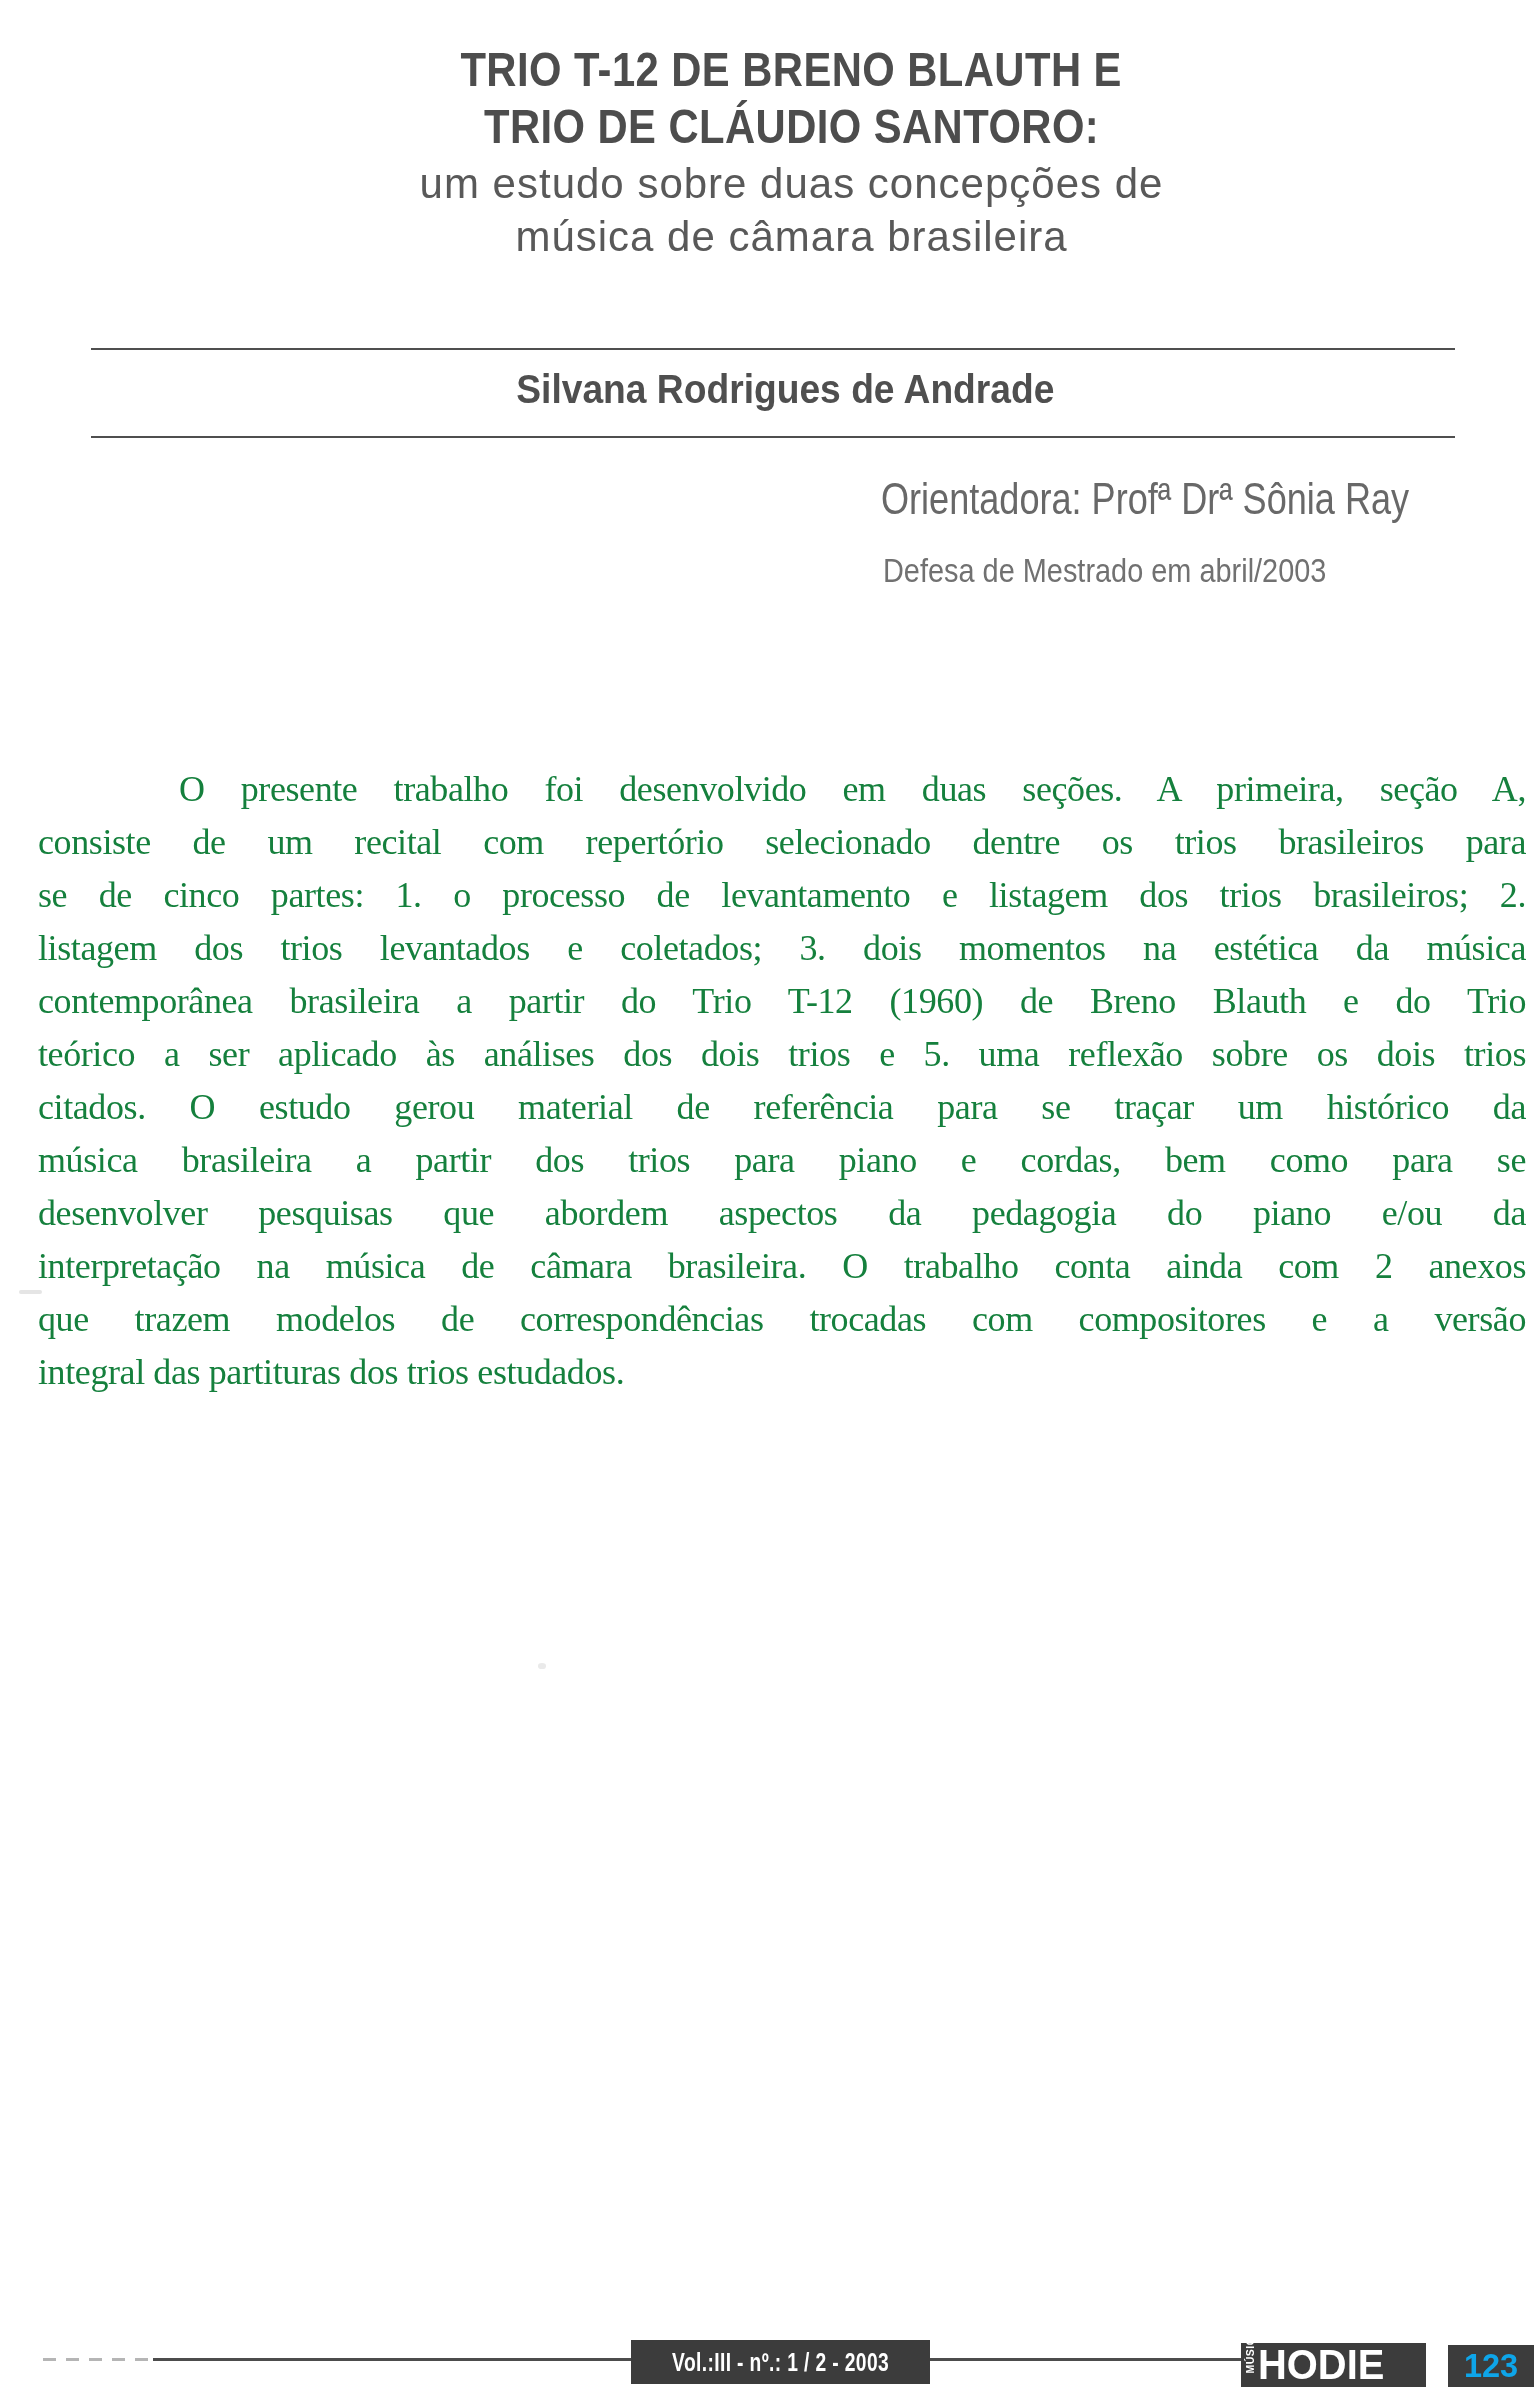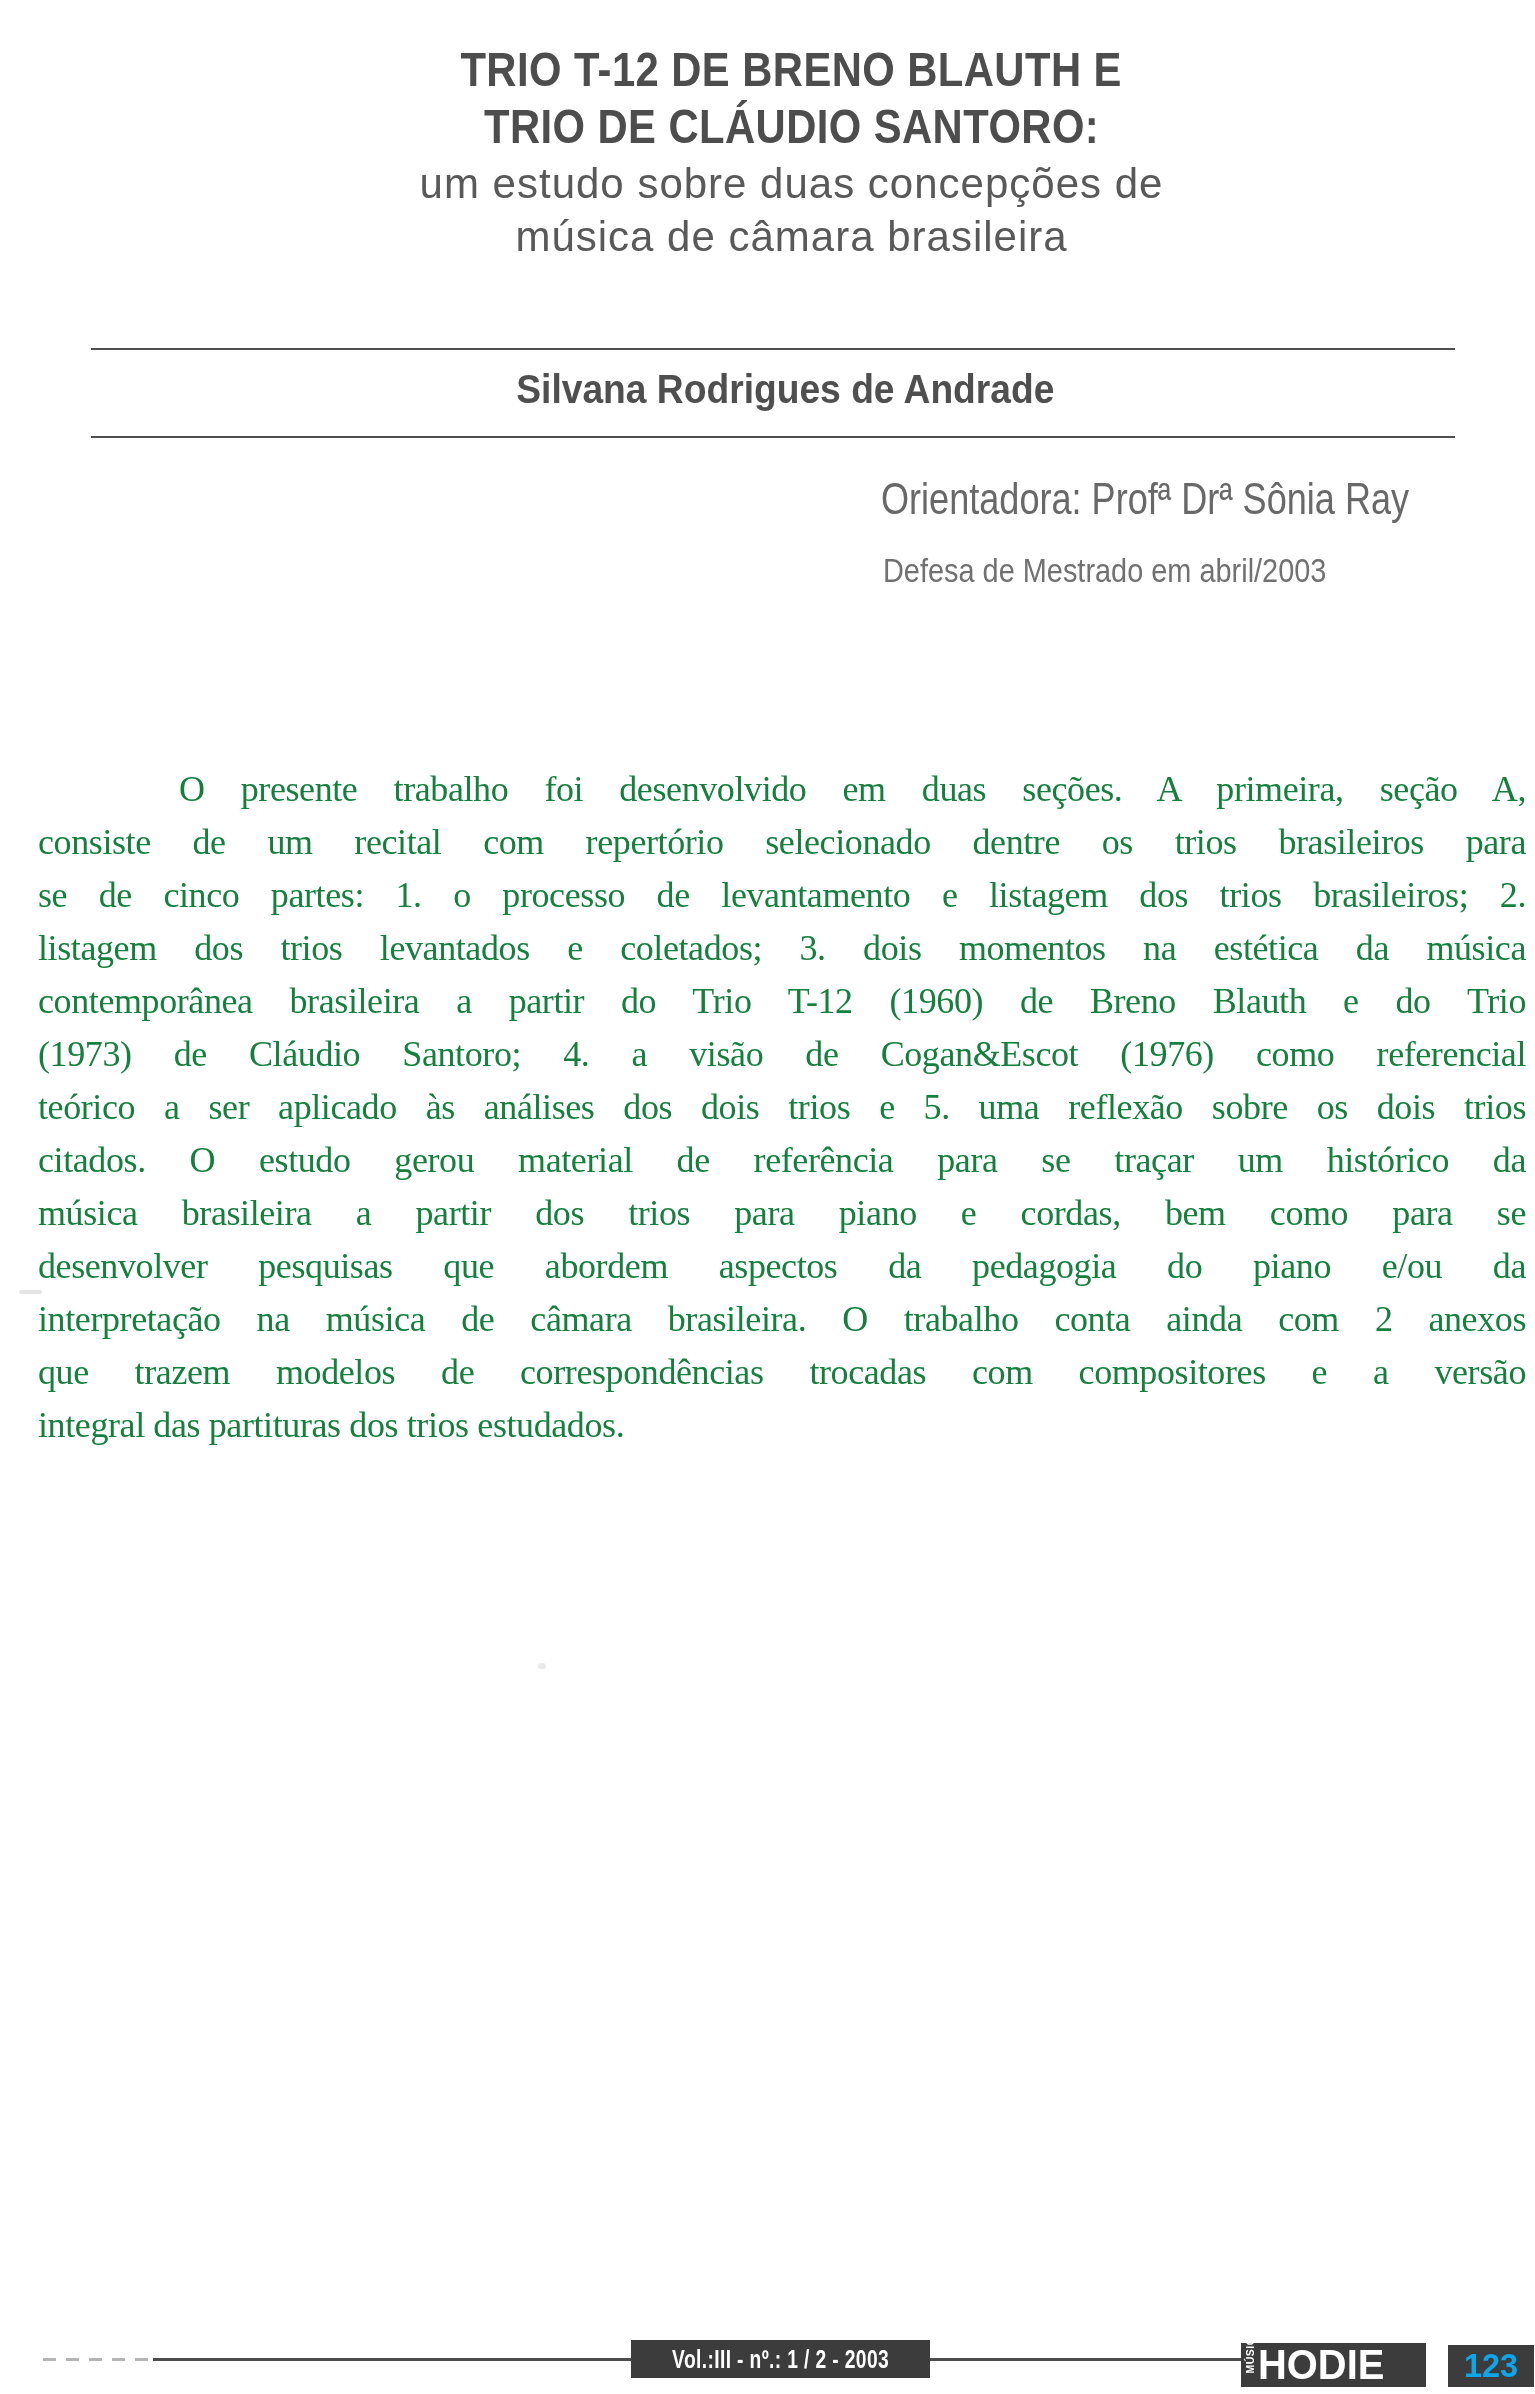--- a/index.html
+++ b/index.html
@@ -52,21 +52,21 @@
   .artifact{position:absolute;background:#cfcfcf;}
   .artifact.dash{left:19px;top:1290px;width:23px;height:3.8px;border-radius:1.9px;opacity:.55;}
   .artifact.dot{left:538px;top:1663px;width:7.6px;height:5.7px;border-radius:50%;background:#dcdcdc;opacity:.6;}
   
   .footer-dashes{
     position:absolute;left:43px;top:2358px;width:110px;height:2.9px;
     background:repeating-linear-gradient(90deg,#b5b5b5 0 13.4px,transparent 13.4px 23px);
   }
   .footer-line{position:absolute;left:153px;top:2358px;width:1090px;height:2.9px;background:#4c4c4c;}
   .vol-box{
-    position:absolute;left:631px;top:2340px;width:299px;height:38px;
+    position:absolute;left:631px;top:2340px;width:299px;height:44px;
     background:#3c3c3c;display:flex;align-items:center;justify-content:center;
   }
   .vol-box .vol-text{
     color:#ffffff;font-weight:bold;font-size:26px;white-space:nowrap;
     transform:scaleX(.74);transform-origin:center;letter-spacing:0.5px;
   }
   .hodie-box{
     position:absolute;left:1241px;top:2343px;width:185px;height:44px;
     background:#3c3c3c;display:flex;align-items:center;
   }
@@ -112,21 +112,20 @@
 
   <div class="advisor-line">Orientadora: Profª Drª Sônia Ray</div>
   <div class="defense-line">Defesa de Mestrado em abril/2003</div>
 
   <div class="abstract">
       <div class="abs-line">O presente trabalho foi desenvolvido em duas seções. A primeira, seção A,</div>
       <div class="abs-line">consiste de um recital com repertório selecionado dentre os trios brasileiros para</div>
       <div class="abs-line">se de cinco partes: 1. o processo de levantamento e listagem dos trios brasileiros; 2.</div>
       <div class="abs-line">listagem dos trios levantados e coletados; 3. dois momentos na estética da música</div>
       <div class="abs-line">contemporânea brasileira a partir do Trio T-12 (1960) de Breno Blauth e do Trio</div>
-      <div class="abs-line">(1973) de Cláudio Santoro; 4. a visão de Cogan&amp;Escot (1976) como referencial</div>
       <div class="abs-line">teórico a ser aplicado às análises dos dois trios e 5. uma reflexão sobre os dois trios</div>
       <div class="abs-line">citados. O estudo gerou material de referência para se traçar um histórico da</div>
       <div class="abs-line">música brasileira a partir dos trios para piano e cordas, bem como para se</div>
       <div class="abs-line">desenvolver pesquisas que abordem aspectos da pedagogia do piano e/ou da</div>
       <div class="abs-line">interpretação na música de câmara brasileira. O trabalho conta ainda com 2 anexos</div>
       <div class="abs-line">que trazem modelos de correspondências trocadas com compositores e a versão</div>
       <div class="abs-line">integral das partituras dos trios estudados.</div>
     </div>
 
   <div class="artifact dash"></div>

